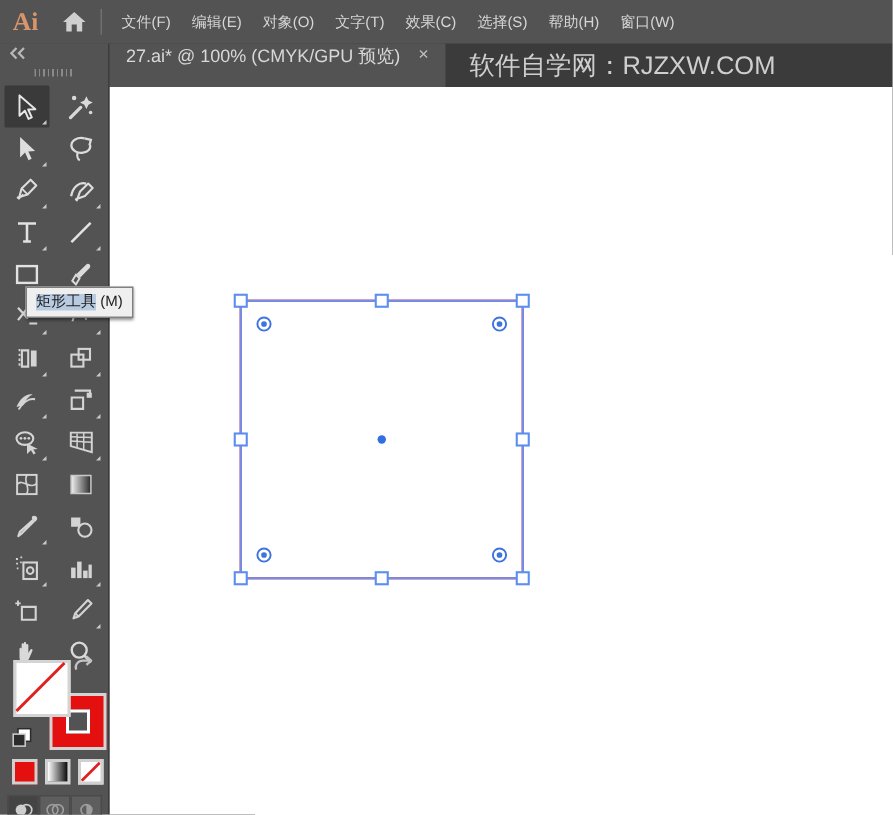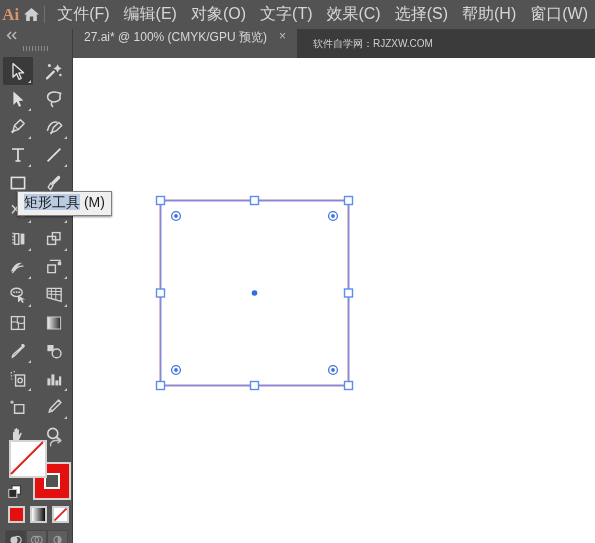--- a/index.html
+++ b/index.html
@@ -19,41 +19,41 @@
   .ai-logo{
     width:34px;height:29px;display:flex;align-items:center;justify-content:center;
     color:#d8956b;font-size:17px;font-weight:600;letter-spacing:0px;
     font-family:"Liberation Serif","DejaVu Serif",serif;
   }
   .home-btn{
     width:30px;height:29px;display:flex;align-items:center;justify-content:center;
   }
   .menu-sep{width:1px;height:17px;background:#707070;margin:0 6px 0 3px;}
   .menu-item{
-    color:#d6d6d6;font-size:16px;padding:0 7px;height:29px;
+    color:#d6d6d6;font-size:10px;padding:0 7px;height:29px;
     display:flex;align-items:center;white-space:nowrap;cursor:default;
   }
 
   
   #tabbar{
     position:absolute;left:0;top:29px;width:595px;height:29px;
     background:#3b3b3b;display:flex;align-items:stretch;
   }
   #tabbar-left-pad{width:72px;background:#535353;}
   .doc-tab{
     background:#535353;display:flex;
     padding:0 8px 0 12px;height:29px;gap:9px;
   }
   .doc-tab .tab-title{color:#d8d8d8;font-size:12px;white-space:nowrap;}
   .tab-close{
     color:#bdbdbd;font-size:12px;line-height:1;padding:1px 3px;cursor:default;
   }
   .tab-note{
     display:flex;align-items:center;padding:0 0 0 16px;height:29px;
-    color:#cfcfcf;font-size:10px;white-space:nowrap;
+    color:#cfcfcf;font-size:17px;white-space:nowrap;
   }
 
   
   #toolpanel{
     position:absolute;left:0;top:29px;width:72px;height:514px;
     background:#535353;border-right:1px solid #3d3d3d;
   }
   #tool-collapse{
     height:13px;display:flex;align-items:center;padding-left:6px;
   }
@@ -75,21 +75,21 @@
   .tool .corner{
     position:absolute;right:2px;bottom:2px;width:0;height:0;
     border-left:3px solid transparent;border-bottom:3px solid #c9c9c9;
   }
   .tool svg{display:block;}
 
   
   #tooltip{
     position:absolute;left:17px;top:191px;z-index:40;
     background:#efefef;border:1px solid #808080;
-    padding:2px 6px 3px 6px;font-size:14px;color:#1d1d1d;white-space:nowrap;
+    padding:2px 6px 3px 6px;font-size:10px;color:#1d1d1d;white-space:nowrap;
     box-shadow:0 1px 2px rgba(0,0,0,.45);
   }
   #tooltip .hl{background:#b8cbe0;}
 
   
   #colorblock{position:absolute;left:0;top:404px;width:72px;height:139px;}
   #swap-arrow{position:absolute;left:48px;top:2px;}
   #fill-swatch{
     position:absolute;left:9px;top:7px;width:38px;height:38px;
     background:#ffffff;border:2px solid #d4d4d4;box-sizing:border-box;z-index:3;

